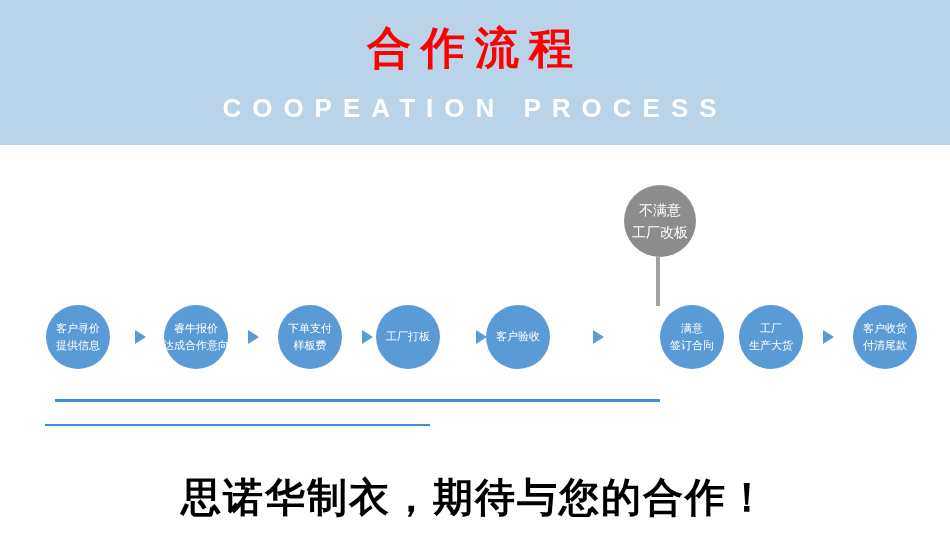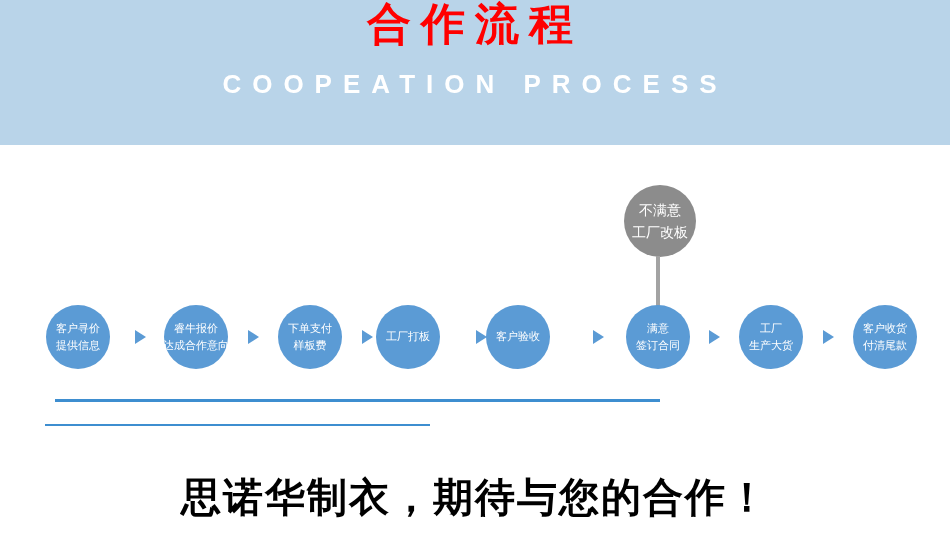--- a/index.html
+++ b/index.html
@@ -16,20 +16,21 @@
 
   
   .banner {
     position: absolute;
     left: 0; top: 0;
     width: 950px; height: 145px;
     background: #b9d4e9;
     text-align: center;
   }
   .banner-title {
+    padding-top: 24px;
     font-size: 44px;
     font-weight: bold;
     color: #ff0000;
     letter-spacing: 10px;
     line-height: 1.1;
   }
   .banner-subtitle {
     margin-top: 21px;
     font-size: 26px;
     font-weight: bold;
@@ -142,21 +143,21 @@
     <span>样板费</span>
   </div>
   <div class="step-circle" style="left:376px">
     <span>工厂打板</span>
 
   </div>
   <div class="step-circle" style="left:486px">
     <span>客户验收</span>
 
   </div>
-  <div class="step-circle" style="left:626px">
+  <div class="step-circle" style="left:660px">
     <span>满意</span>
     <span>签订合同</span>
   </div>
   <div class="step-circle" style="left:739px">
     <span>工厂</span>
     <span>生产大货</span>
   </div>
   <div class="step-circle" style="left:853px">
     <span>客户收货</span>
     <span>付清尾款</span>

